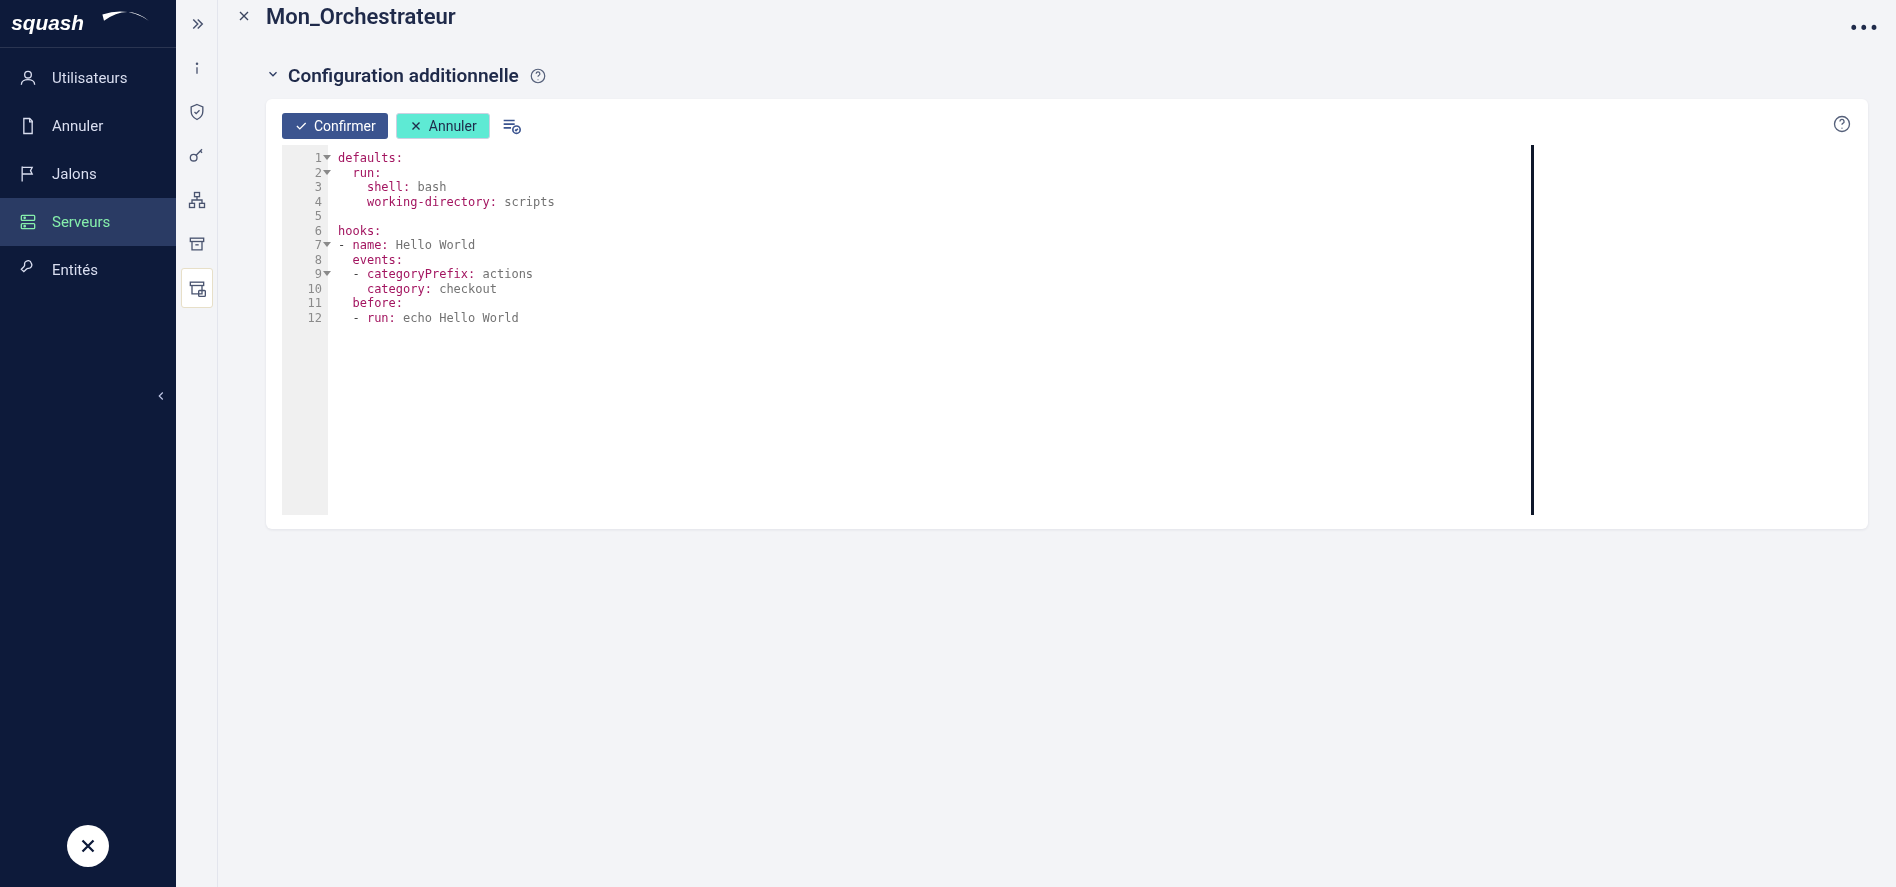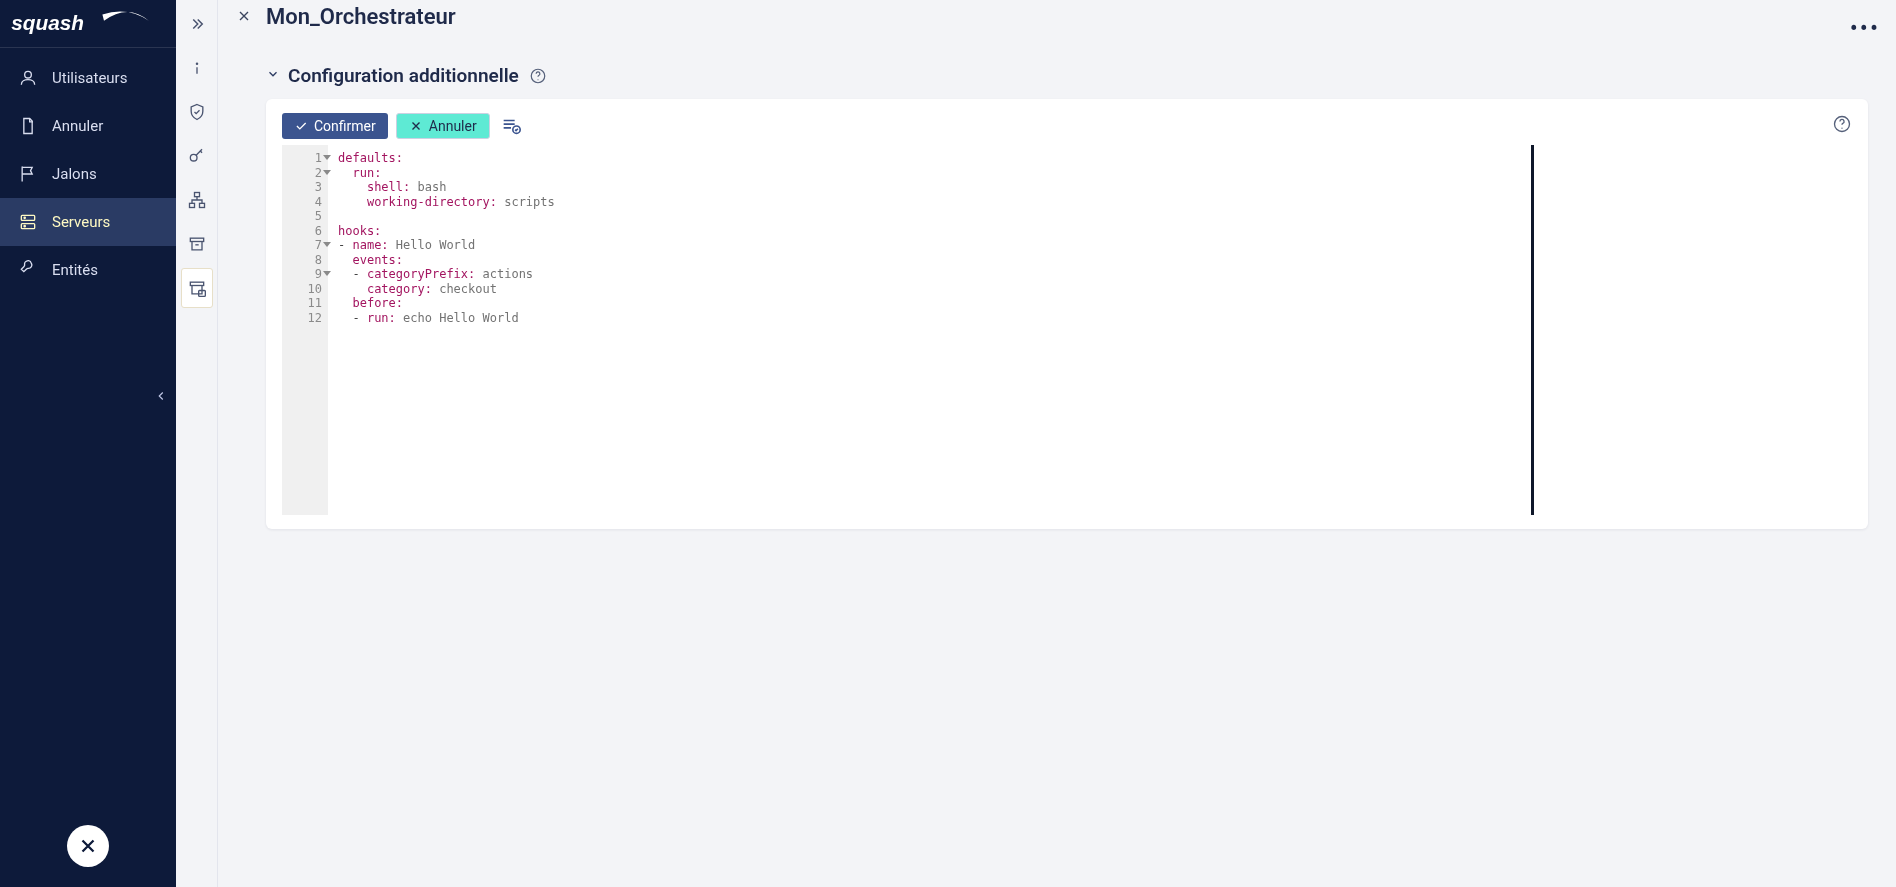--- a/index.html
+++ b/index.html
@@ -20,21 +20,21 @@
 }
 .logo { height:48px; display:flex; align-items:center; justify-content:center; border-bottom:1px solid rgba(255,255,255,.12); }
 .logo svg { width:160px; }
 .nav { margin-top:6px; }
 .nav-item {
   display:flex; align-items:center;
   height:48px; padding:0 18px;
   cursor:pointer;
   color:#d9def0;
 }
-.nav-item.active { background:#2a3b64; color:#fef9c3; }
+.nav-item.active { background:#2a3b64; color:#86efac; }
 .nav-item svg { width:20px; height:20px; margin-right:14px; stroke:currentColor; fill:none; stroke-width:1.6; }
 .nav-label { font-size:15px; }
 .collapse-handle { position:absolute; top:388px; right:8px; cursor:pointer; color:#c0c8e6; }
 .sidebar-bottom { position:absolute; bottom:20px; left:0; width:100%; display:flex; justify-content:center; }
 .close-circle { width:42px; height:42px; border-radius:50%; background:#fff; display:flex; align-items:center; justify-content:center; cursor:pointer; }
 .close-circle svg { width:22px; height:22px; stroke:#0d1a3a; stroke-width:2.5; }
 
 .iconbar {
   width:42px;
   background:#f3f4f7;

